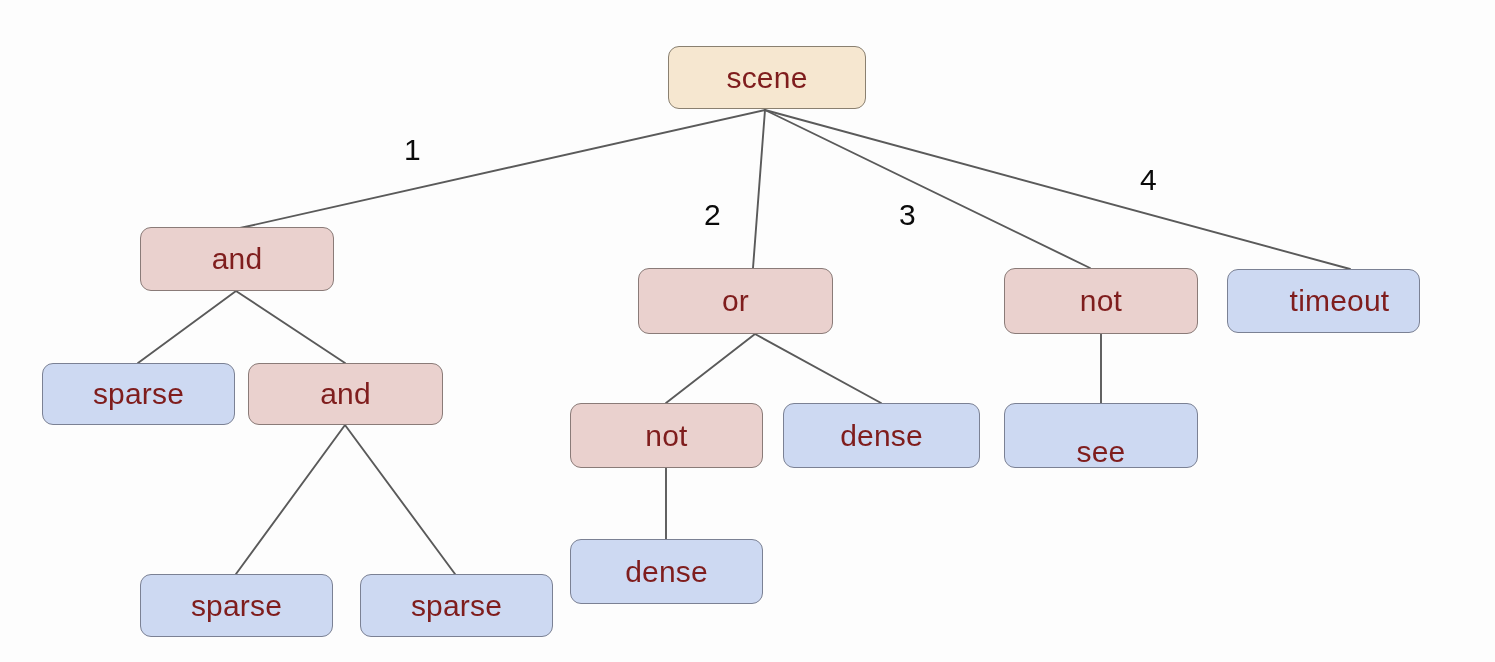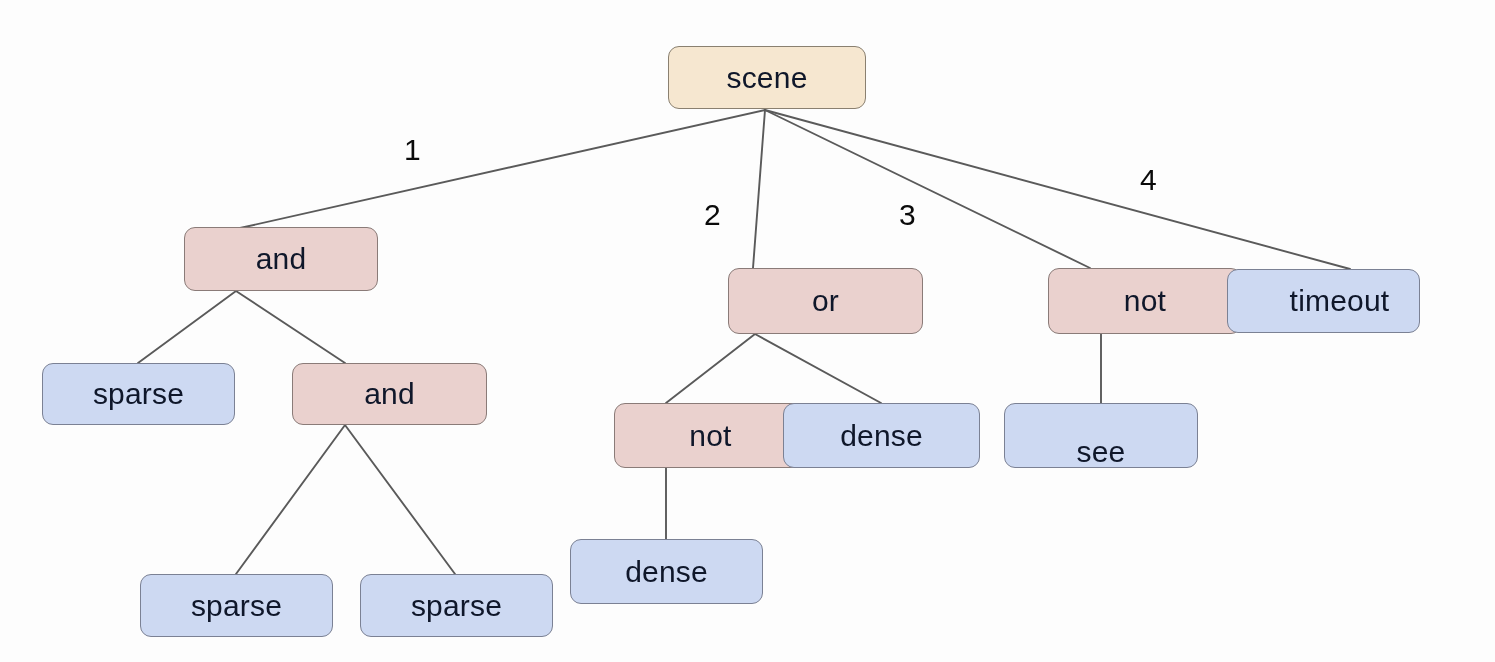--- a/index.html
+++ b/index.html
@@ -25,26 +25,26 @@
   }
   .node {
     position: absolute;
     box-sizing: border-box;
     display: flex;
     align-items: center;
     justify-content: center;
     border: 1.6px solid #7c7c7c;
     border-radius: 11px;
     font-size: 30px;
-    color: #0f172a;
+    color: #7f1d1d;
     letter-spacing: 0.2px;
     line-height: 1;
     white-space: nowrap;
   }
-  .node.op   { background: #ead1ce; border-color: #8a7b78; margin-left: 44px; }
+  .node.op   { background: #ead1ce; border-color: #8a7b78; }
   .node.leaf { background: #cdd9f2; border-color: #7b8194; }
   .node.root { background: #f6e7d0; border-color: #8a8070; }
 
   .edge-label {
     position: absolute;
     font-size: 30px;
     color: #0a0a0a;
     line-height: 1;
     white-space: nowrap;
   }
@@ -67,21 +67,21 @@
       <line x1="666" y1="468" x2="666" y2="539" stroke="#5a5a5a" stroke-width="1.9" stroke-linecap="round"></line>
       <line x1="1101" y1="334" x2="1101" y2="403" stroke="#5a5a5a" stroke-width="1.9" stroke-linecap="round"></line>
     </svg>
   <div id="node-layer">
       <div class="node root" style="left: 668px; top: 46px; width: 198px; height: 63px;">
         <span>scene</span>
       </div>
       <div class="node op" style="left: 140px; top: 227px; width: 194px; height: 64px;">
         <span>and</span>
       </div>
-      <div class="node op" style="left: 684px; top: 268px; width: 195px; height: 66px;">
+      <div class="node op" style="left: 638px; top: 268px; width: 195px; height: 66px;">
         <span>or</span>
       </div>
       <div class="node op" style="left: 1004px; top: 268px; width: 194px; height: 66px;">
         <span>not</span>
       </div>
       <div class="node leaf" style="left: 1227px; top: 269px; width: 193px; height: 64px; padding-left: 32px;">
         <span>timeout</span>
       </div>
       <div class="node leaf" style="left: 42px; top: 363px; width: 193px; height: 62px;">
         <span>sparse</span>

